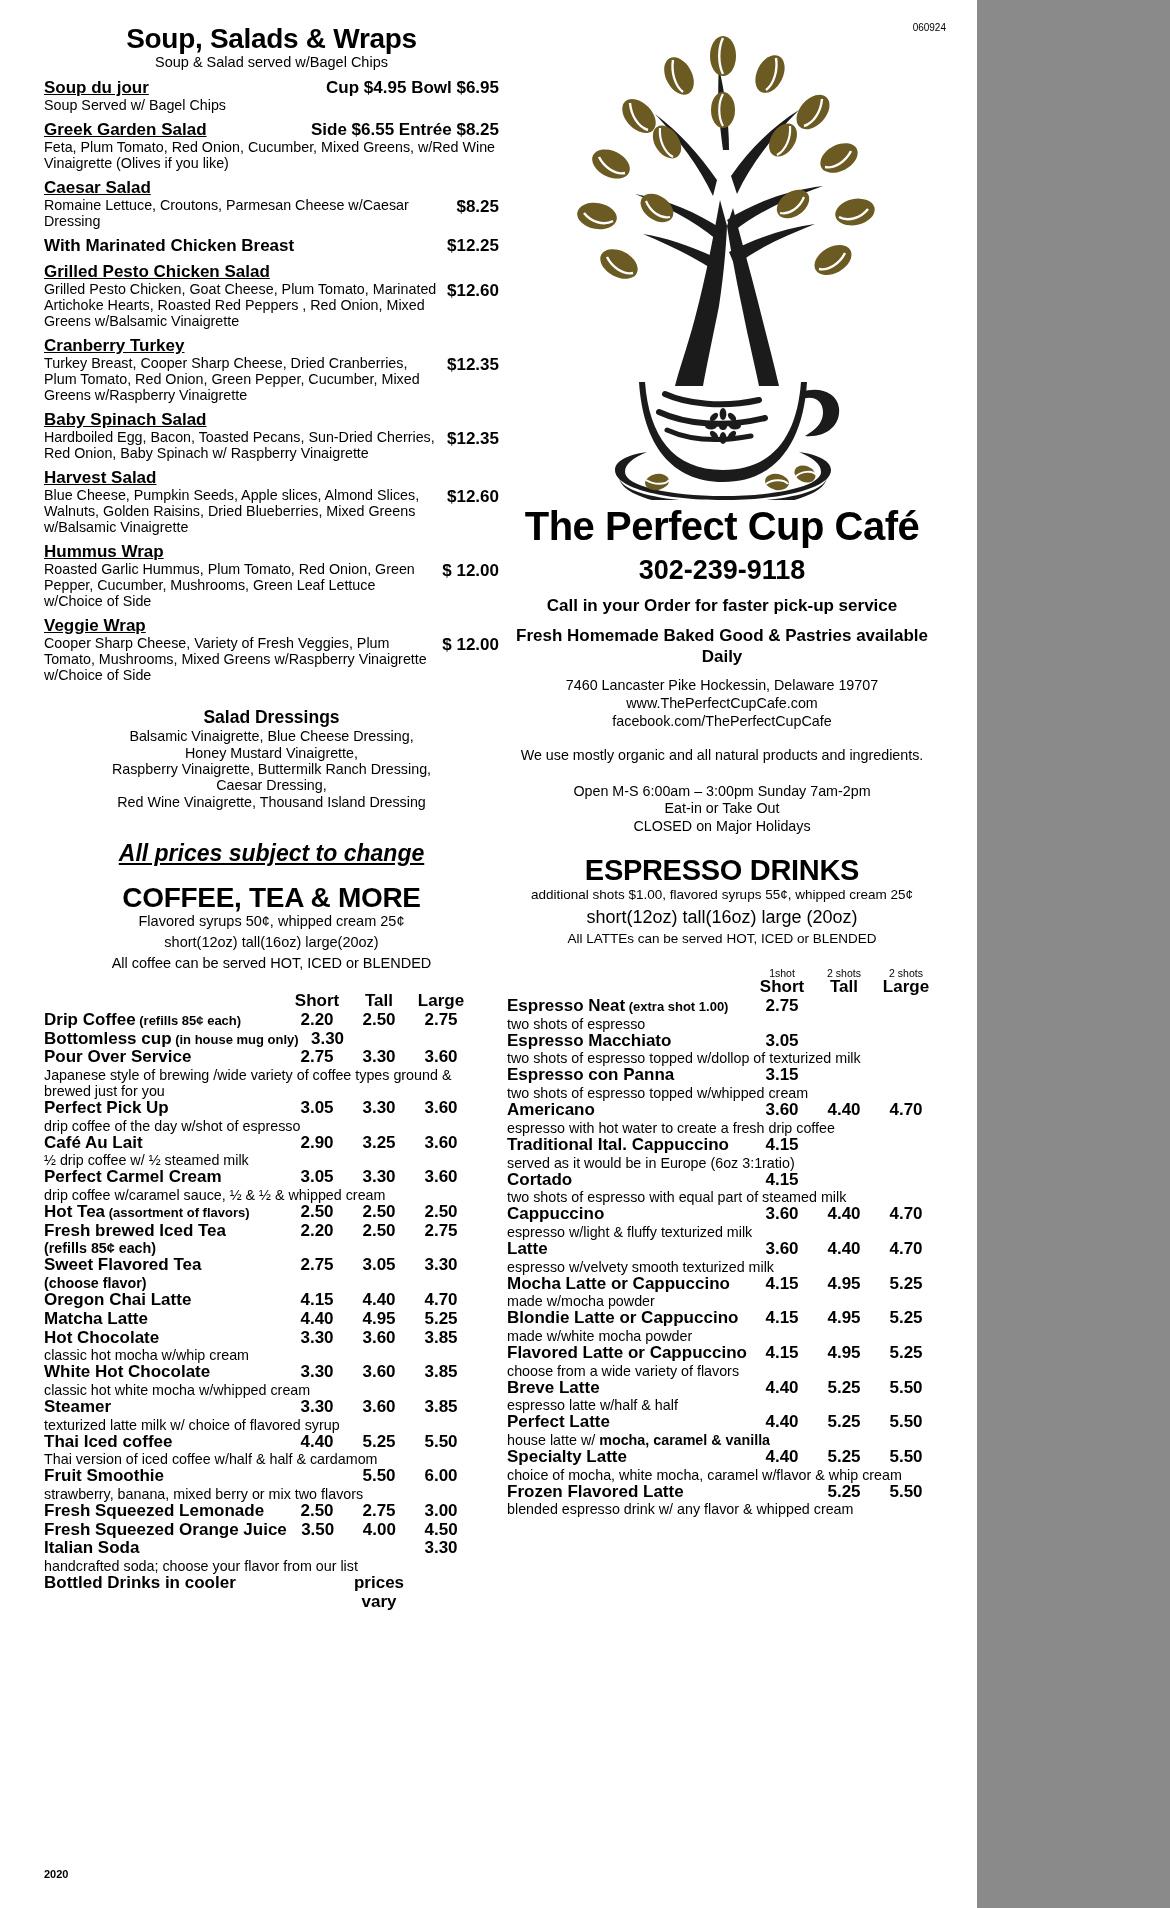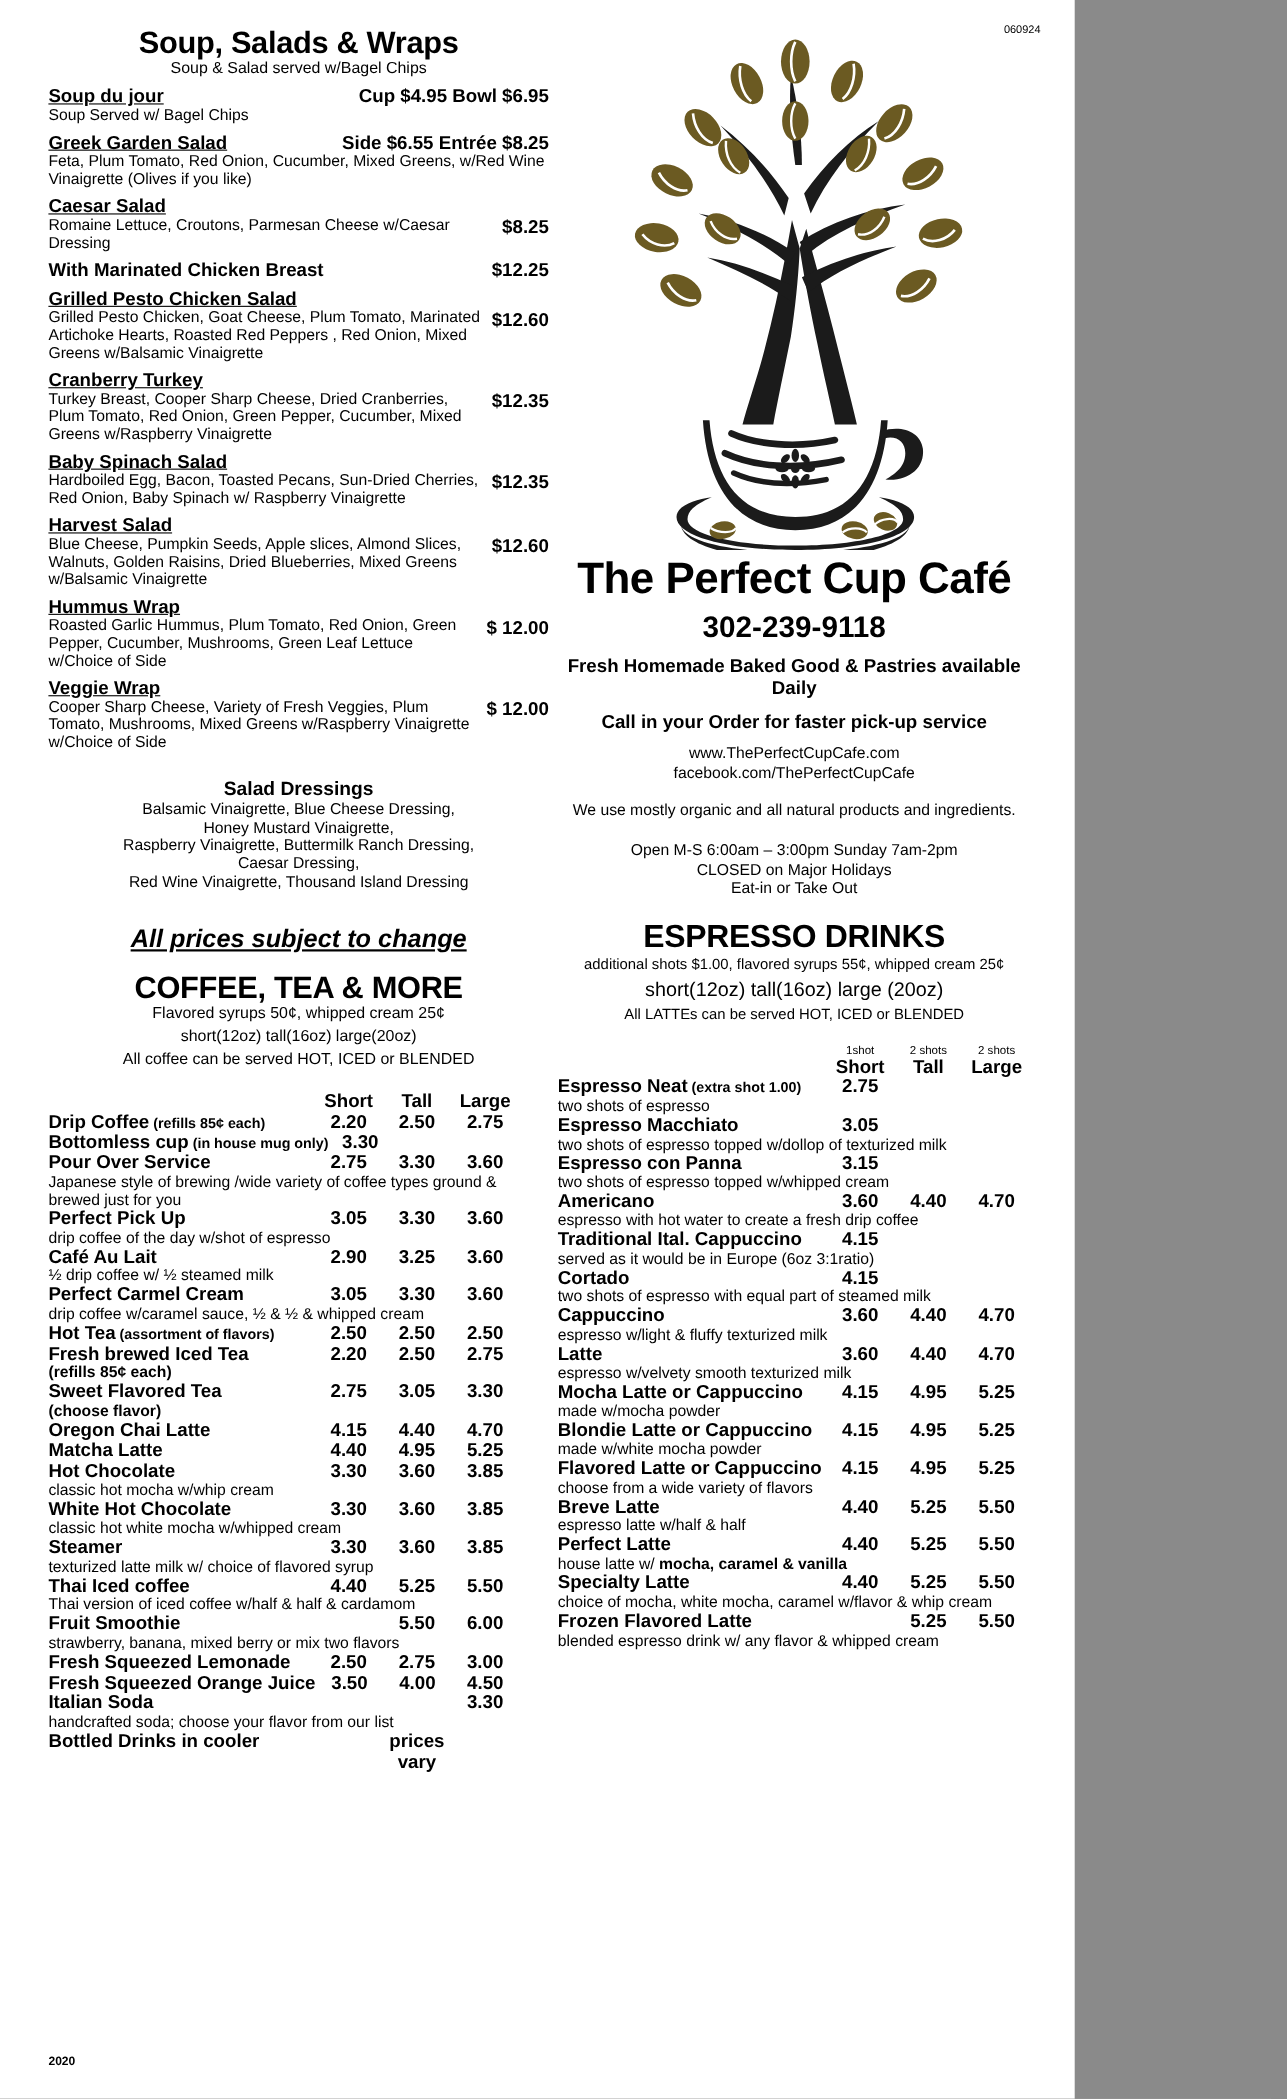--- a/index.html
+++ b/index.html
@@ -569,34 +569,35 @@
             <path d="M239 454 C245 449 257 449 261 454" stroke="#fff" stroke-width="2" fill="none"></path>
             <ellipse cx="278" cy="444" rx="11" ry="8" transform="rotate(22 278 444)"></ellipse>
             <path d="M268 447 C274 441 286 440 289 445" stroke="#fff" stroke-width="2" fill="none"></path>
           </g>
         </g>
       </svg>
     </div>
 
     <div class="cafe-name">The Perfect Cup Café</div>
     <div class="cafe-phone">302-239-9118</div>
+    <div class="cafe-line-b">Call in your Order for faster pick-up service</div>
     <div class="cafe-line-b">Fresh Homemade Baked Good &amp; Pastries available Daily</div>
-    <div class="cafe-line-b">Call in your Order for faster pick-up service</div>
 
     <div class="cafe-line-n">
+      <div>7460 Lancaster Pike Hockessin, Delaware 19707</div>
       <div>www.ThePerfectCupCafe.com</div>
       <div>facebook.com/ThePerfectCupCafe</div>
     </div>
 
     <div class="cafe-line-n" style="margin-top:16px">We use mostly organic and all natural products and ingredients.</div>
 
     <div class="cafe-line-n" style="margin-top:18px">
       <div>Open M-S 6:00am – 3:00pm Sunday 7am-2pm</div>
+      <div>Eat-in or Take Out</div>
       <div>CLOSED on Major Holidays</div>
-      <div>Eat-in or Take Out</div>
     </div>
 
     <div class="esp-title">ESPRESSO DRINKS</div>
     <div class="sec-sub" style="font-size:13.5px">additional shots $1.00, flavored syrups 55¢, whipped cream 25¢</div>
     <div class="sec-sub" style="font-size:18px">short(12oz) tall(16oz) large (20oz)</div>
     <div class="sec-sub" style="font-size:13.5px">All LATTEs can be served HOT, ICED or BLENDED</div>
 
     <div class="etable">
       <div class="prow head hdrow">
         <div class="label"></div>

